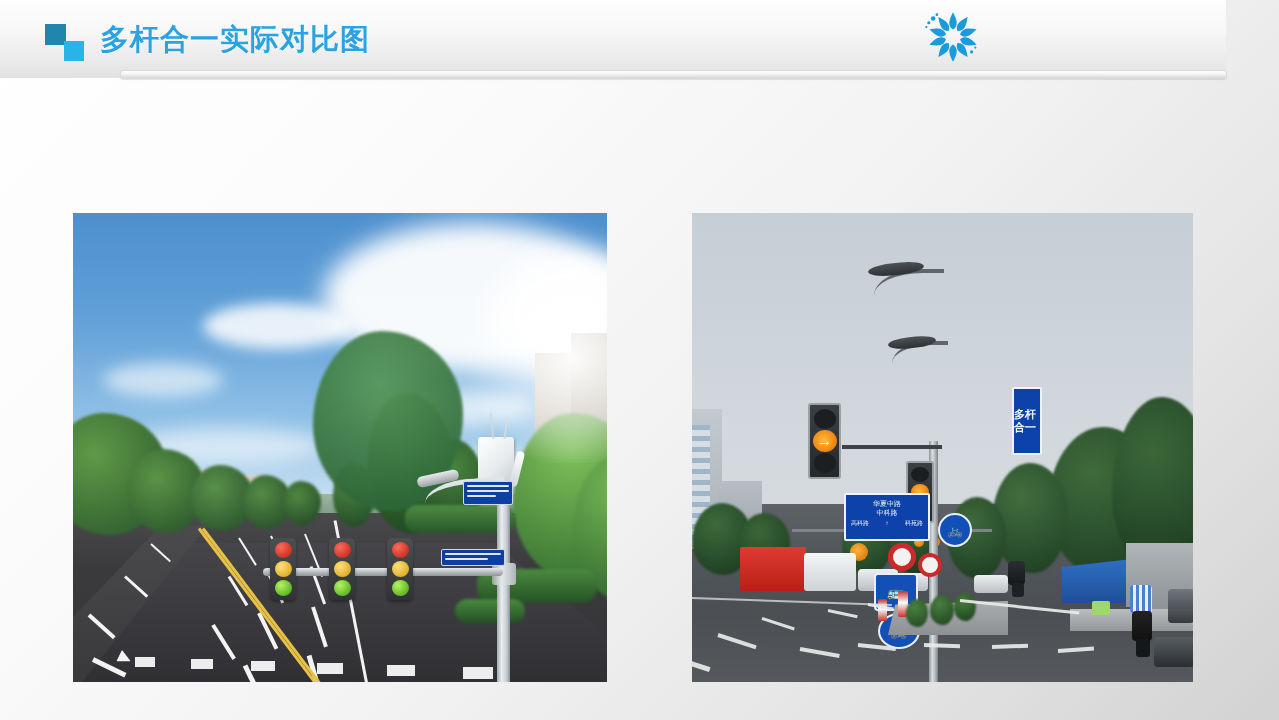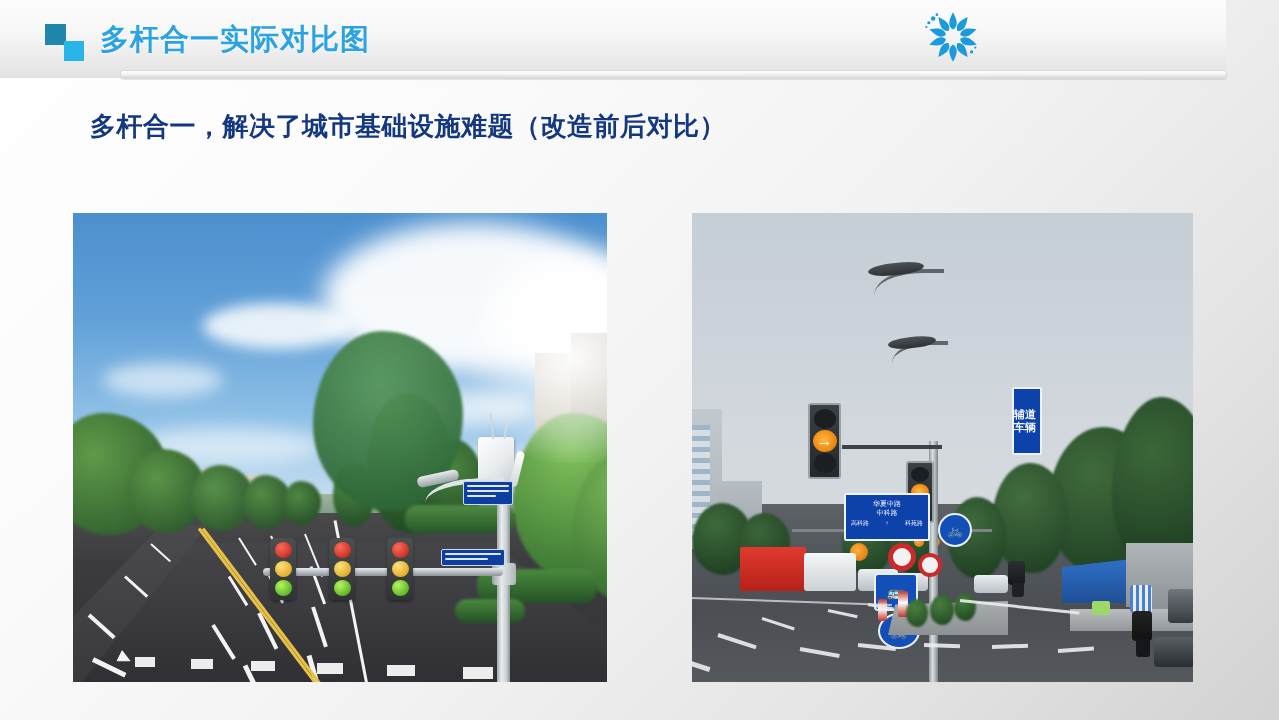--- a/index.html
+++ b/index.html
@@ -320,21 +320,20 @@
             <circle cx="7" cy="34" r="1.8"></circle>
               <circle cx="80" cy="74" r="2.6"></circle>
             <circle cx="86" cy="67" r="1.8"></circle>
               <circle cx="24" cy="14" r="2.2"></circle>
           </g>
         </svg>
       </div>
     </div>
   </div>
 
-  <div class="subtitle">多杆合一，解决了城市基础设施难题（改造前后对比）</div>
 
   <div class="panel panel-left">
 
     <div class="cg-sky"></div>
     <div class="cloud cl1"></div>
     <div class="cloud cl5"></div>
     <div class="cloud cl2"></div>
     <div class="cloud cl3"></div>
     <div class="cloud cl4"></div>
     <div class="cloud cl6"></div>
@@ -491,21 +490,21 @@
       <div class="off"></div>
     </div>
 
     <div class="ph-signal" style="left:214px;top:248px;width:28px;height:62px;">
       <div class="off" style="width:18px;height:15px;"></div>
       <div class="ph-arrow" style="width:18px;height:16px;font-size:12px;">→</div>
       <div class="off" style="width:18px;height:15px;"></div>
     </div>
 
     <div class="ph-vsign">
-      <span>辅道车辆</span>
+      <span>多杆合一</span>
     </div>
 
     <div class="ph-bluesign" style="left:152px;top:280px;width:86px;height:48px;padding:4px 5px;">
       <div style="font-size:7px;line-height:9px;text-align:center;">华夏中路</div>
       <div style="font-size:7px;line-height:9px;text-align:center;">中科路</div>
       <div style="display:flex;justify-content:space-between;font-size:6px;line-height:8px;margin-top:2px;">
         <span>高科路</span>
         <span>↑</span>
         <span>科苑路</span>
       </div>

